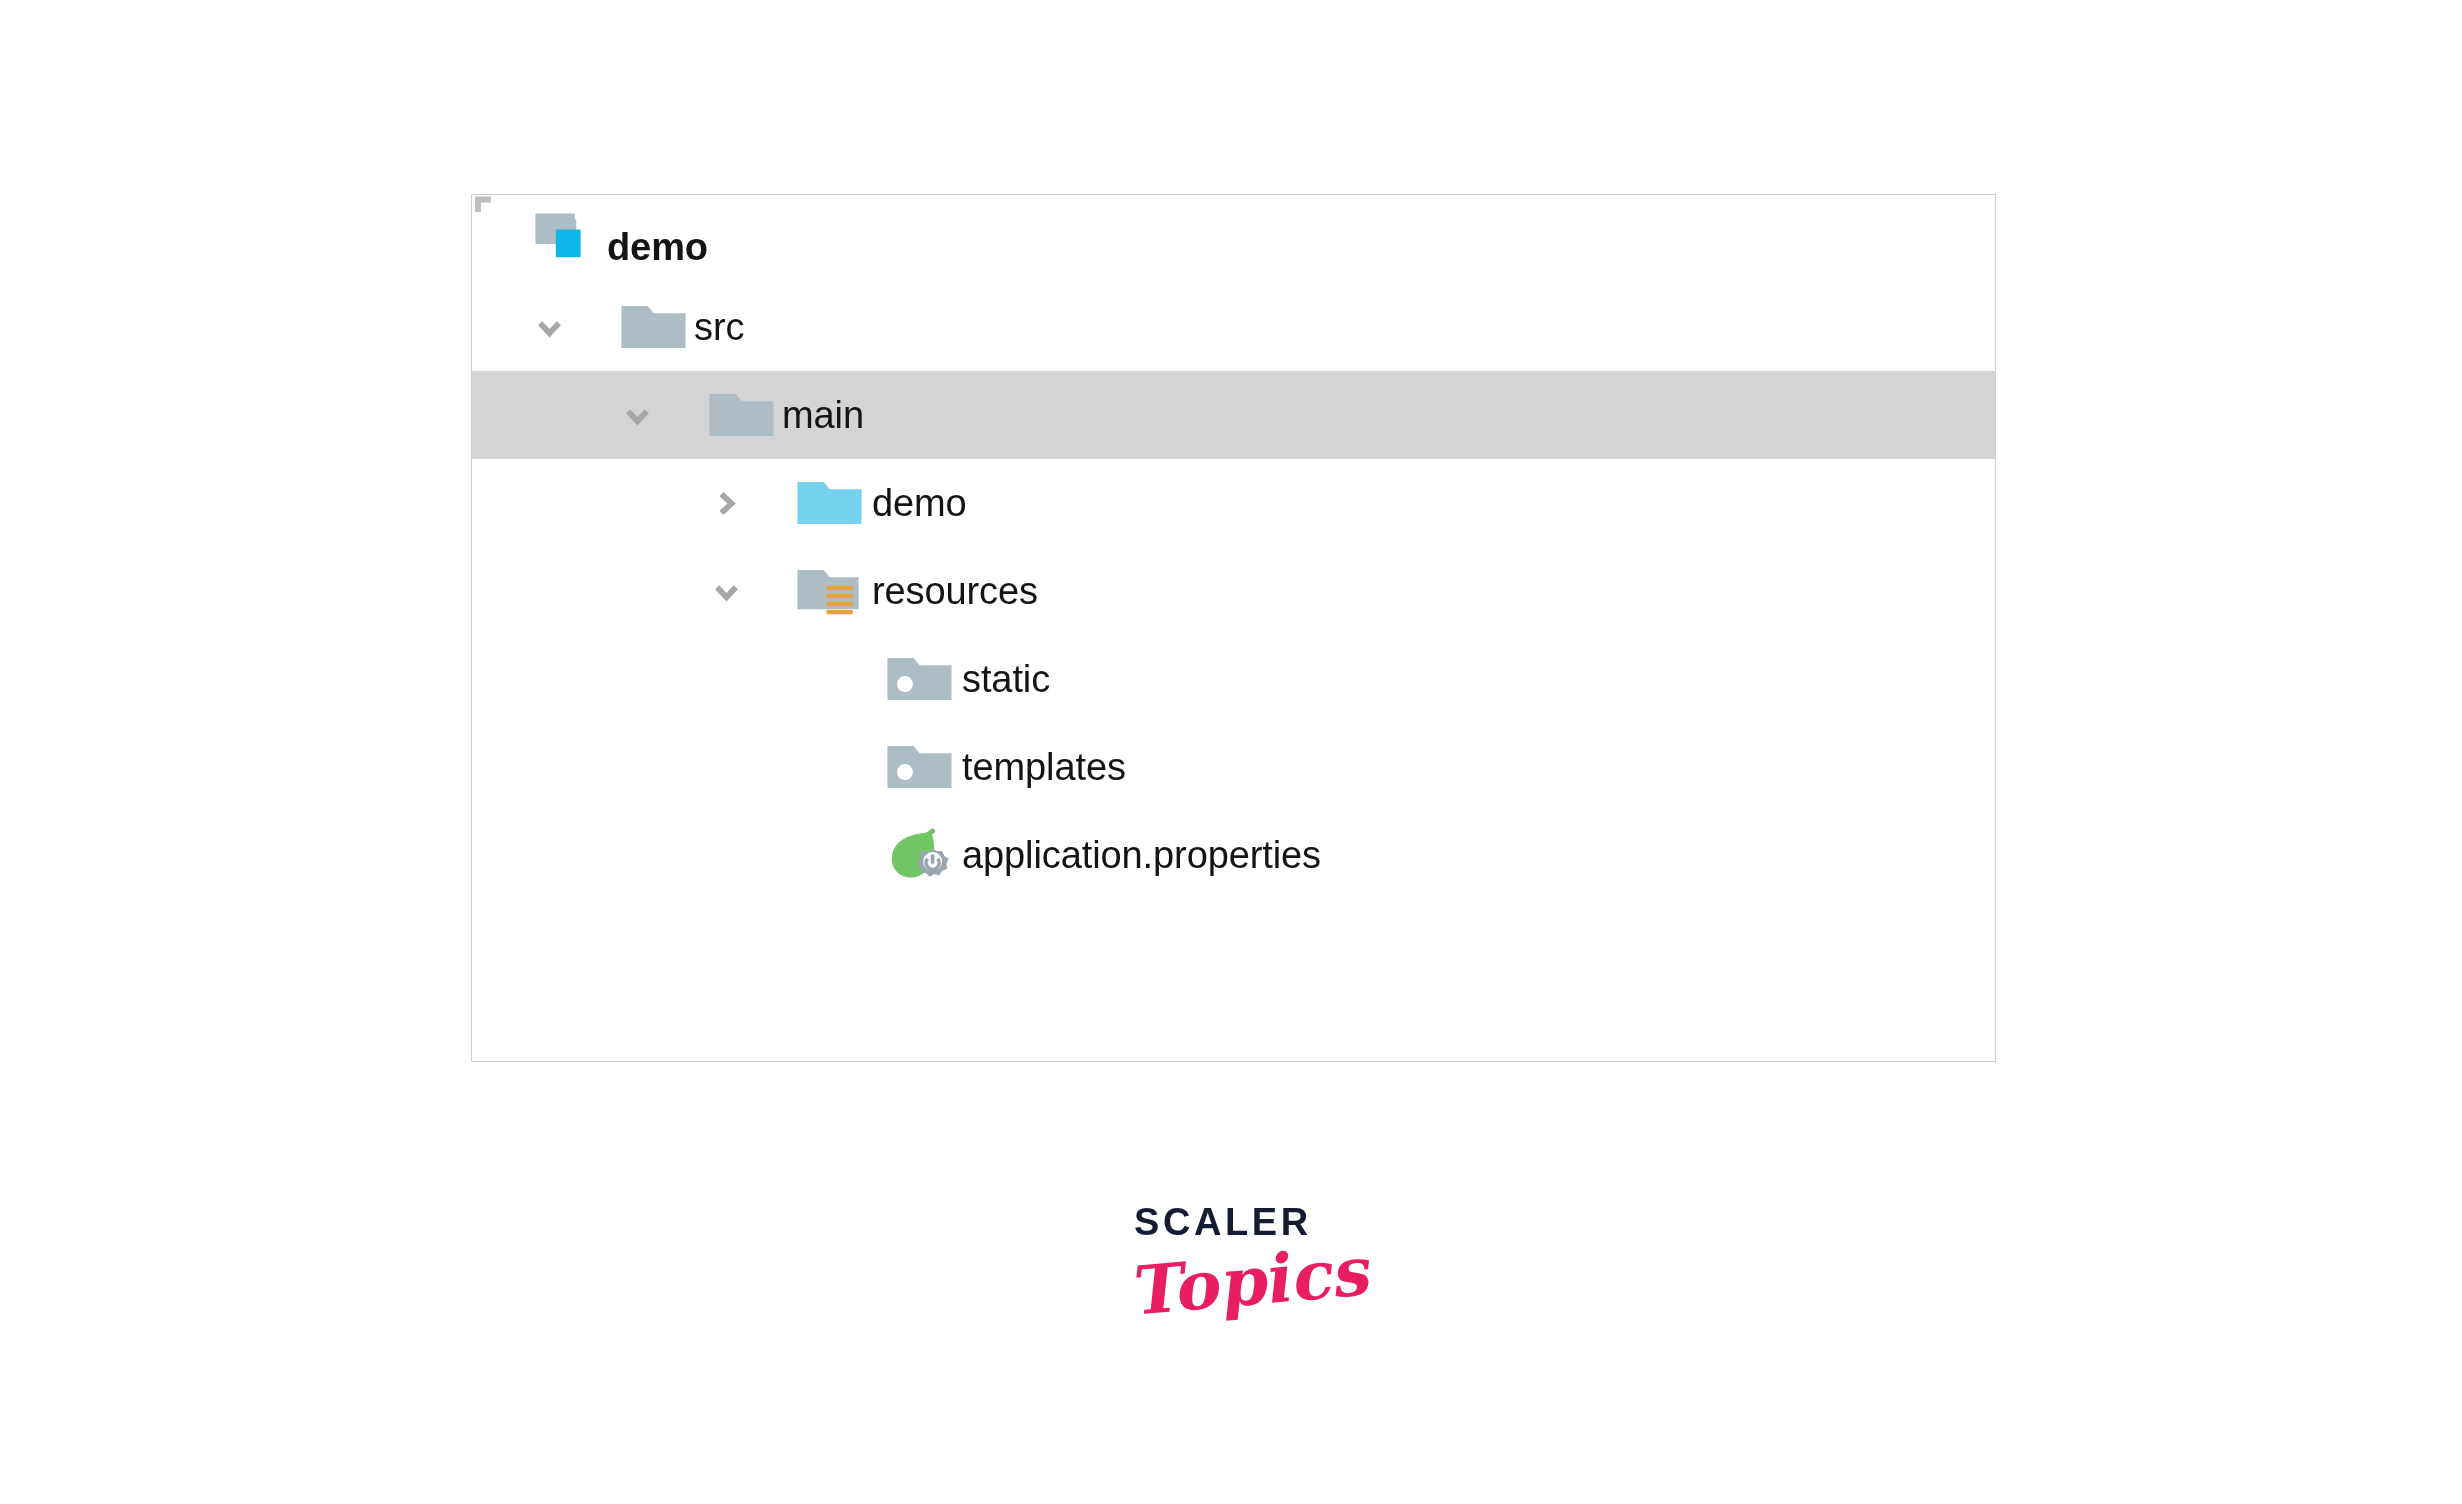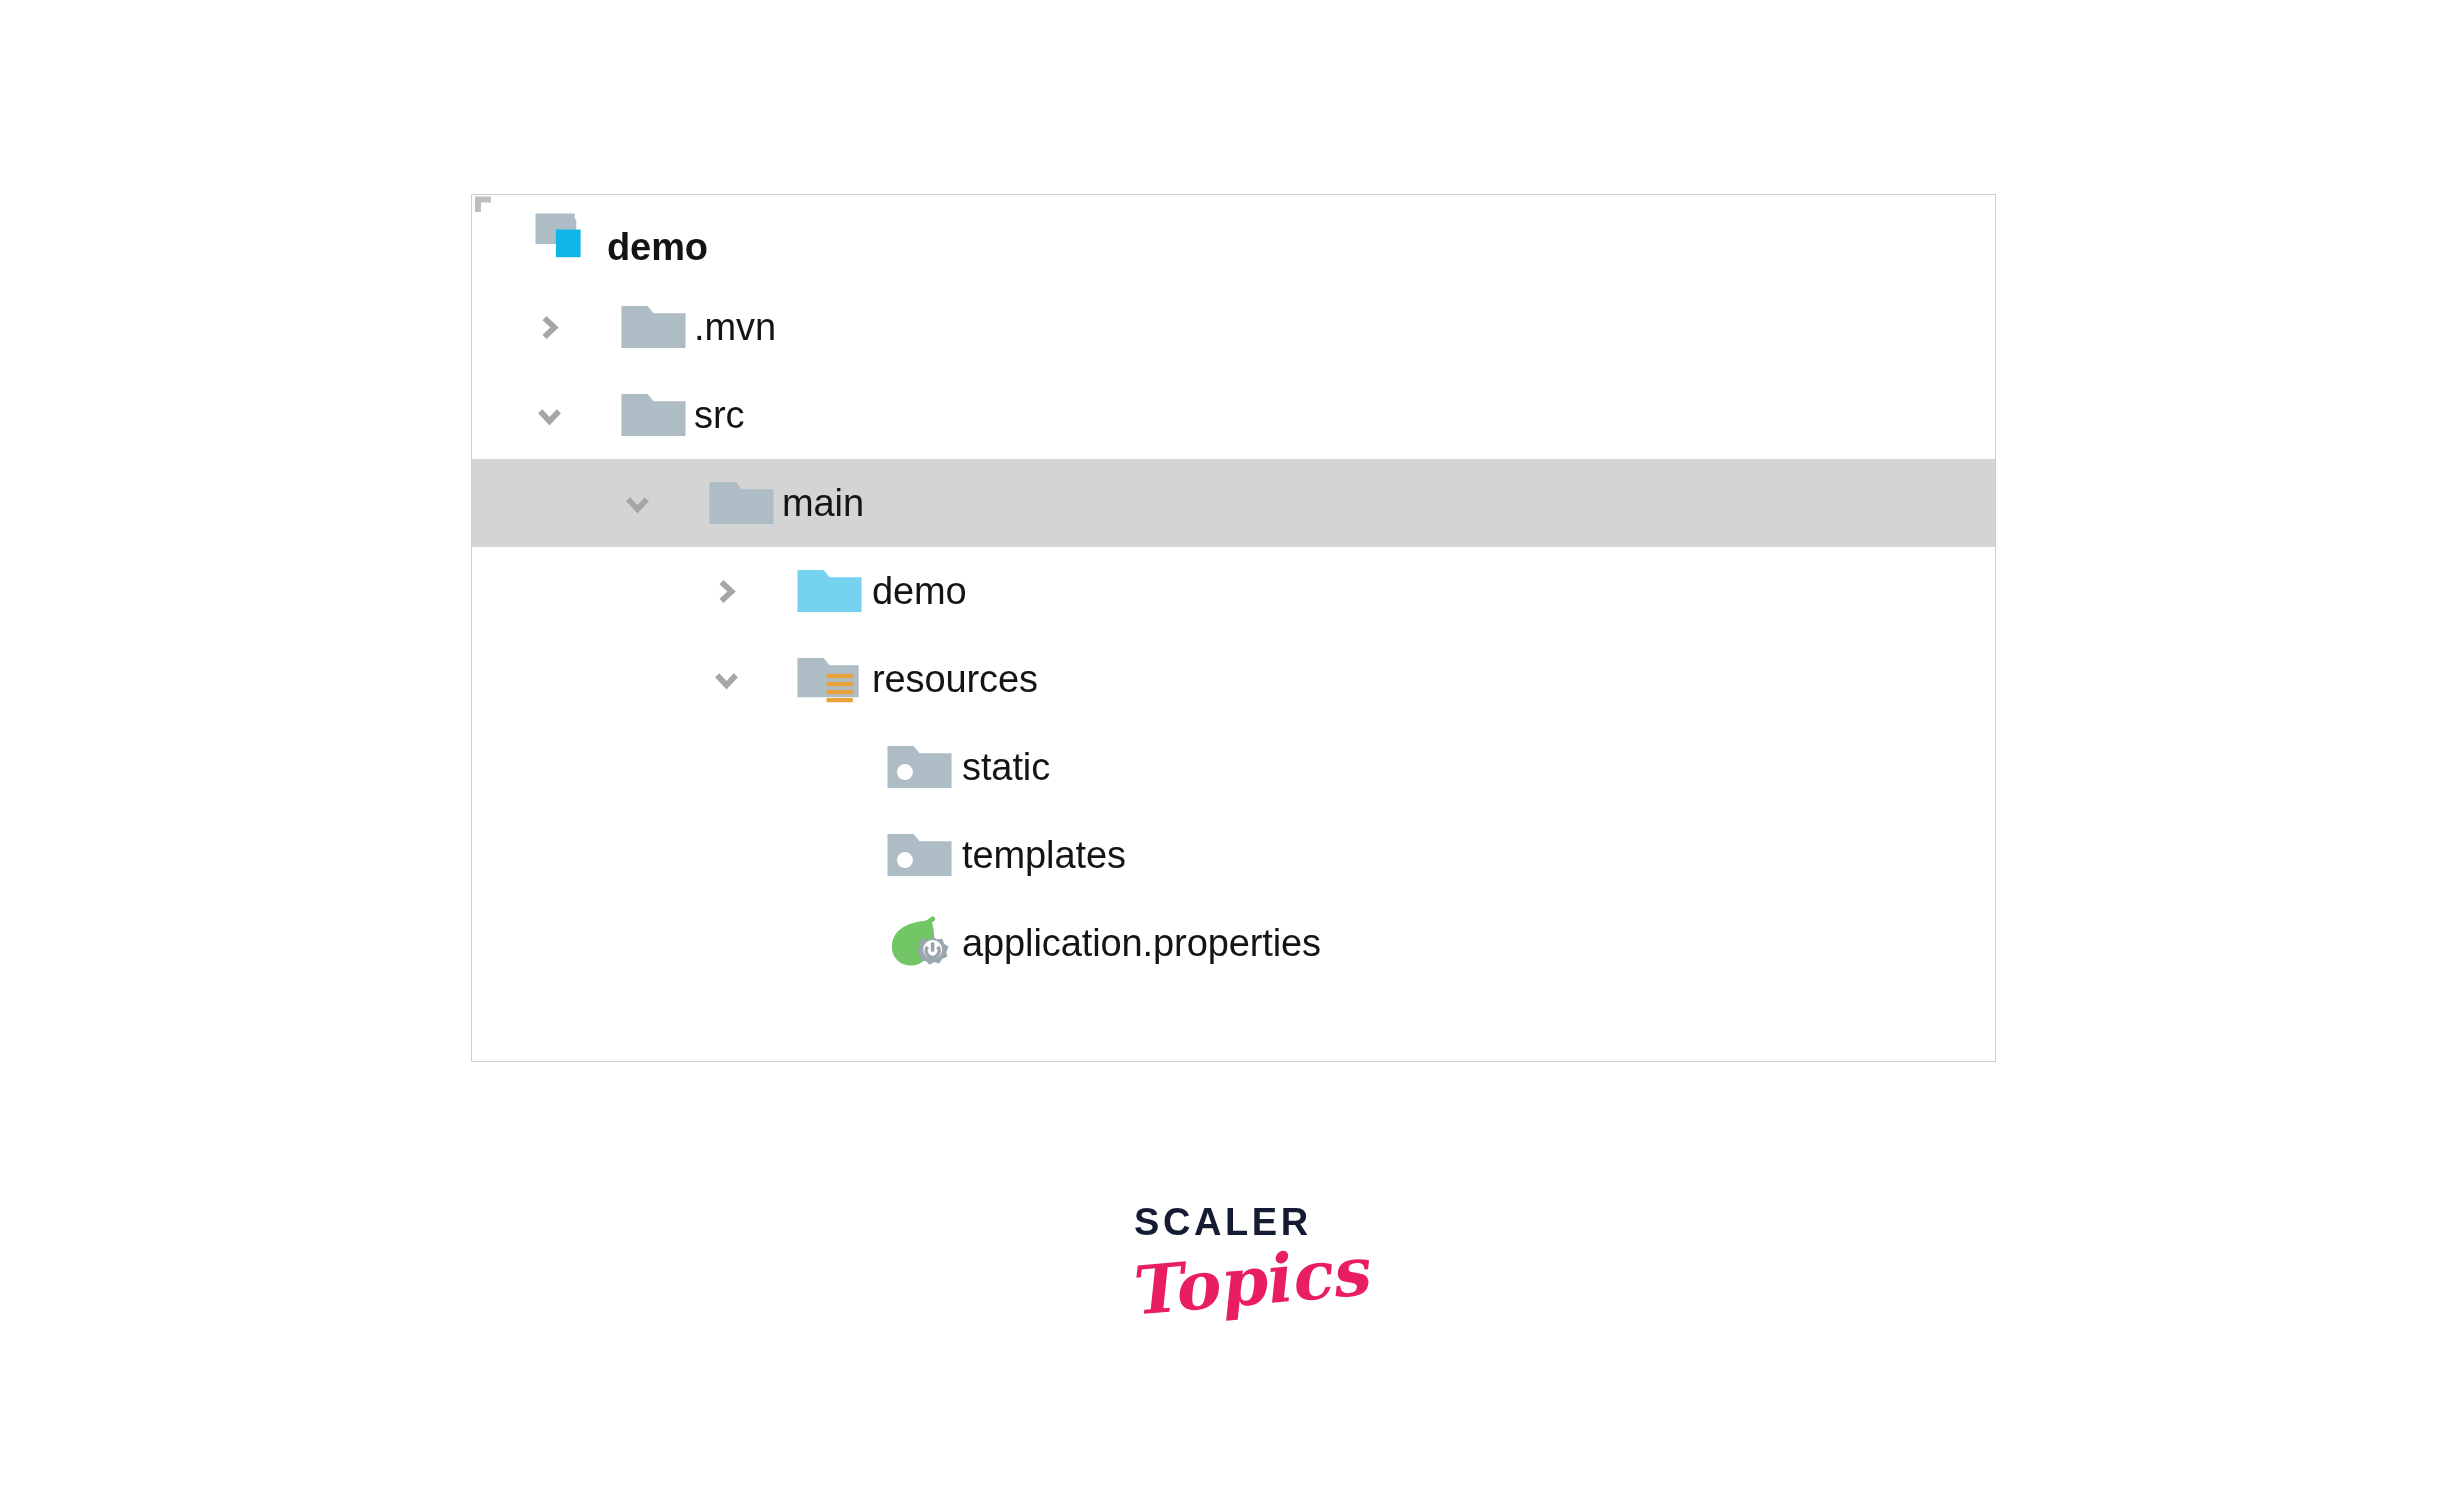--- a/index.html
+++ b/index.html
@@ -149,33 +149,20 @@
           <svg width="67" height="54" viewBox="0 0 92 74">
             <path d="M2 2 h54 v8 h2 v34 H2 Z" fill="#aebcc6"></path>
             <rect x="30" y="24" width="34" height="38" fill="#10b5e8"></rect>
           </svg>
         </span>
         <span class="label bold">demo</span>
       </div>
       <div class="row d1">
         <span class="chevron">
           <svg width="33" height="33" viewBox="0 0 46 46">
-            <path d="M16 10 L30 23 L16 36" fill="none" stroke="#a6a6a6" stroke-width="8" stroke-linecap="butt" stroke-linejoin="miter"></path>
-          </svg>
-        </span>
-        <span class="icon-slot">
-          <svg width="67" height="54" viewBox="0 0 92 74">
-            <path d="M2 8 h36 l8 10 h44 v48 H2 Z" fill="#aebcc6"></path>
-          </svg>
-        </span>
-        <span class="label">.mvn</span>
-      </div>
-      <div class="row d1">
-        <span class="chevron">
-          <svg width="33" height="33" viewBox="0 0 46 46">
             <path d="M10 17 L23 31 L36 17" fill="none" stroke="#a6a6a6" stroke-width="8" stroke-linecap="butt" stroke-linejoin="miter"></path>
           </svg>
         </span>
         <span class="icon-slot">
           <svg width="67" height="54" viewBox="0 0 92 74">
             <path d="M2 8 h36 l8 10 h44 v48 H2 Z" fill="#aebcc6"></path>
           </svg>
         </span>
         <span class="label">src</span>
       </div>

